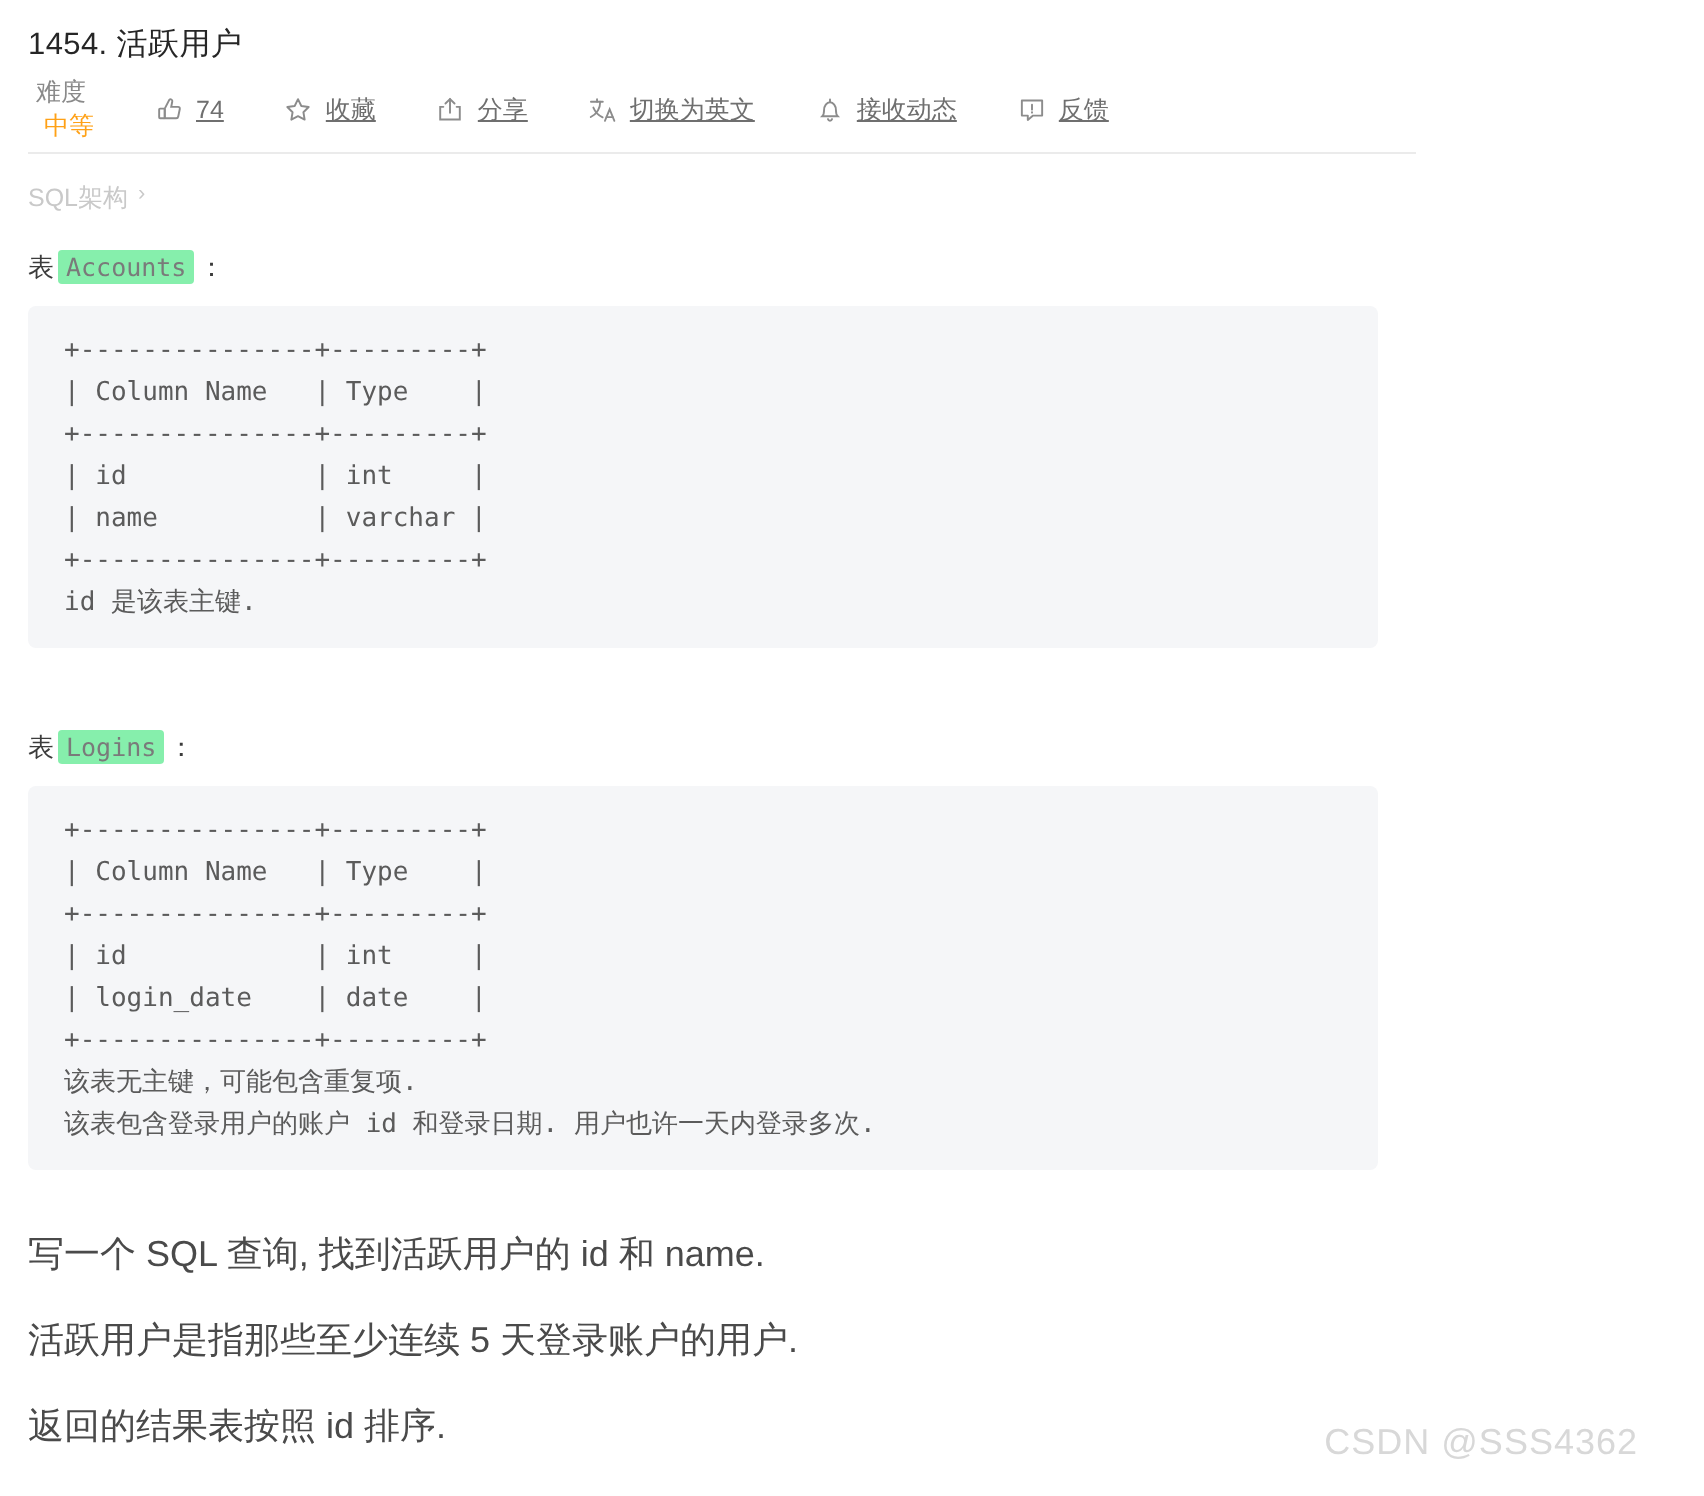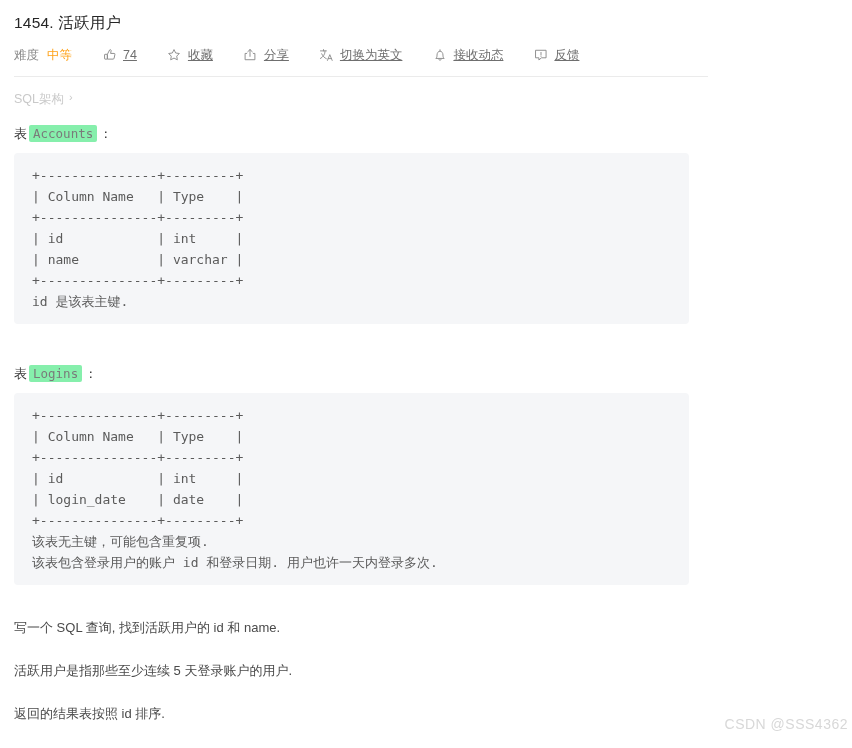--- a/index.html
+++ b/index.html
@@ -37,20 +37,21 @@
     align-items: center;
     margin: 10px 0 0 6px;
     height: 22px;
     font-size: 12.5px;
     color: #777777;
   }
   .tb-group {
     display: flex;
     align-items: center;
     white-space: nowrap;
+    flex-direction: column;
   }
   .tb-label { color: #8a8a8a; }
   .tb-diff {
     color: #ffa116;
     margin-left: 8px;
   }
   .tb-item {
     display: flex;
     align-items: center;
     margin-left: 30px;
@@ -120,32 +121,32 @@
     font-family: "DejaVu Sans Mono", "Liberation Mono", monospace;
     font-size: 13px;
     line-height: 21px;
     color: #5b5b5b;
     white-space: pre;
   }
 
   
   .para {
     margin: 22px 0 0 6px;
-    font-size: 13px;
+    font-size: 18px;
     line-height: 21px;
     color: #4a4a4a;
   }
   .para.first { margin-top: 32px; }
 
   
   .watermark {
     position: absolute;
-    right: 4px;
+    right: 33px;
     bottom: 16px;
-    font-size: 14px;
+    font-size: 18px;
     color: #d8d8d8;
     letter-spacing: 0.5px;
     user-select: none;
   }
 </style>
 </head>
 <body>
 
 <div class="page">
 

